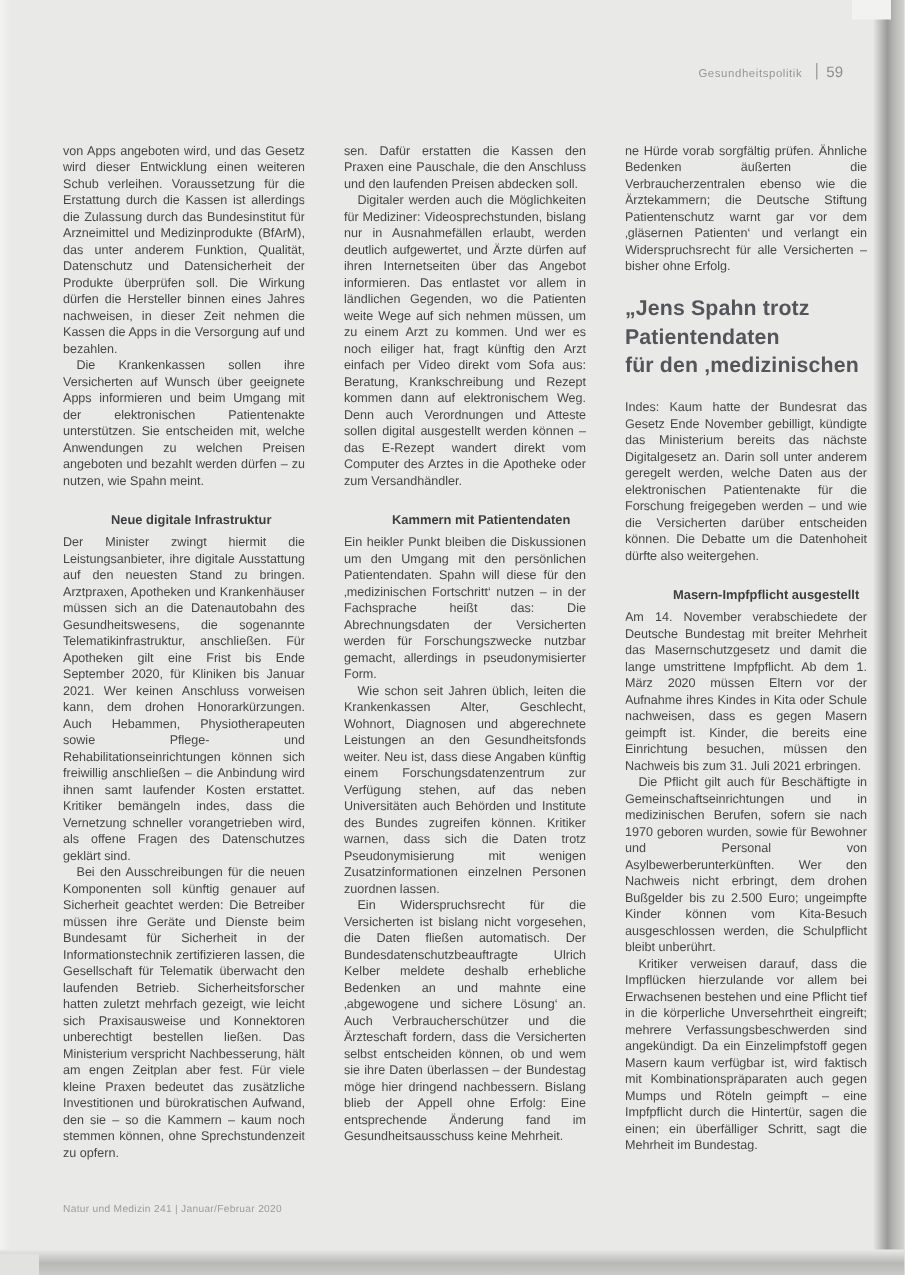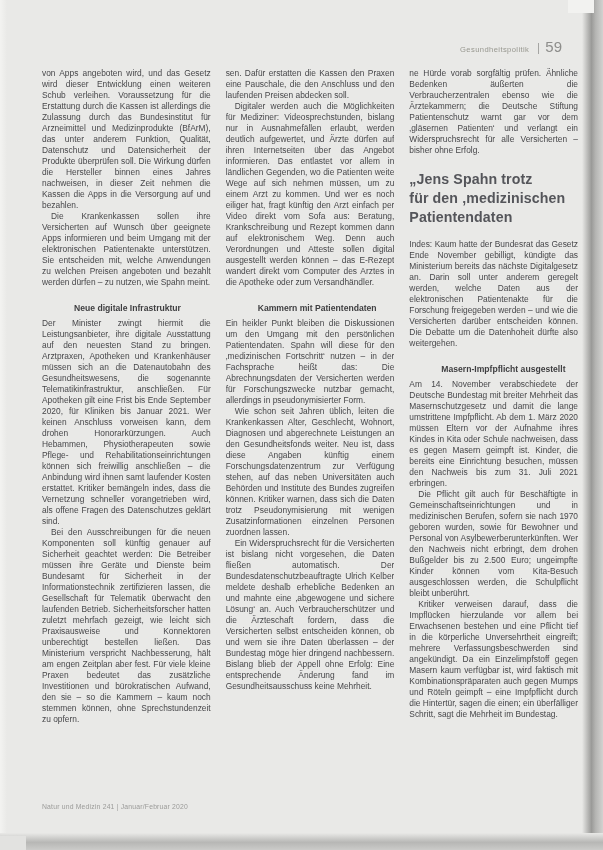--- a/index.html
+++ b/index.html
@@ -18,25 +18,25 @@
   .corner-notch{position:absolute;left:568px;top:0;width:26px;height:13px;background:#f2f2f0;}
   .corner-notch-bl{position:absolute;left:0;top:836px;width:26px;height:14px;background:#e2e2e0;}
 
   .content{position:absolute;left:0;top:0;width:592px;height:838px;filter:blur(0.38px);}
 
   
   .runhead{position:absolute;left:0;top:38px;width:562px;text-align:right;white-space:nowrap;}
   .runhead .section{font-size:7.6px;letter-spacing:.4px;color:#97978f;text-align:center;}
   .runhead .bar{display:inline-block;width:1px;height:11px;background:#a5a5a3;
     margin:0 0 -2px 9px;vertical-align:baseline;}
-  .runhead .pno{font-size:15px;color:#8d8d8b;margin-left:6px;}
+  .runhead .pno{font-size:10px;color:#8d8d8b;margin-left:6px;}
 
   
-  .article{position:absolute;left:42px;top:68px;width:536px;height:720px;
-    display:flex;gap:15px;overflow:hidden;}
+  .article{position:absolute;left:42px;top:95px;width:536px;height:720px;
+    display:flex;gap:26px;overflow:hidden;}
   .col{flex:1;overflow:hidden;}
   .p{margin:0;text-align:justify;font-size:8.4px;line-height:11px;color:#47474a;
     -webkit-hyphens:auto;hyphens:auto;}
   .p.ind{text-indent:9px;}
   h3{margin:15px 0 4px 0;font-size:8.6px;line-height:11px;font-weight:bold;color:#3e3e40;padding-left:32px;}
   .quote{margin:14px 0 13px 0;font-size:14.2px;line-height:18.8px;font-weight:bold;
     color:#54555a;letter-spacing:.1px;text-align:left;}
 
   .footer{position:absolute;left:42px;top:803px;font-size:6.8px;color:#9b9b99;letter-spacing:.2px;}
 </style>
@@ -62,22 +62,22 @@
         <p class="p ind">Digitaler werden auch die Möglichkeiten für Mediziner: Videosprechstunden, bislang nur in Ausnahmefällen erlaubt, werden deutlich aufgewertet, und Ärzte dürfen auf ihren Internetseiten über das Angebot informieren. Das entlastet vor allem in ländlichen Gegenden, wo die Patienten weite Wege auf sich nehmen müssen, um zu einem Arzt zu kommen. Und wer es noch eiliger hat, fragt künftig den Arzt einfach per Video direkt vom Sofa aus: Beratung, Krankschreibung und Rezept kommen dann auf elektronischem Weg. Denn auch Verordnungen und Atteste sollen digital ausgestellt werden können – das E-Rezept wandert direkt vom Computer des Arztes in die Apotheke oder zum Versandhändler.</p>
         <h3>Kammern mit Patientendaten</h3>
         <p class="p">Ein heikler Punkt bleiben die Diskussionen um den Umgang mit den persönlichen Patientendaten. Spahn will diese für den ‚medizinischen Fortschritt‘ nutzen – in der Fachsprache heißt das: Die Abrechnungsdaten der Versicherten werden für Forschungszwecke nutzbar gemacht, allerdings in pseudonymisierter Form.</p>
         <p class="p ind">Wie schon seit Jahren üblich, leiten die Krankenkassen Alter, Geschlecht, Wohnort, Diagnosen und abgerechnete Leistungen an den Gesundheitsfonds weiter. Neu ist, dass diese Angaben künftig einem Forschungsdatenzentrum zur Verfügung stehen, auf das neben Universitäten auch Behörden und Institute des Bundes zugreifen können. Kritiker warnen, dass sich die Daten trotz Pseudonymisierung mit wenigen Zusatzinformationen einzelnen Personen zuordnen lassen.</p>
         <p class="p ind">Ein Widerspruchsrecht für die Versicherten ist bislang nicht vorgesehen, die Daten fließen automatisch. Der Bundesdatenschutzbeauftragte Ulrich Kelber meldete deshalb erhebliche Bedenken an und mahnte eine ‚abgewogene und sichere Lösung‘ an. Auch Verbraucherschützer und die Ärzteschaft fordern, dass die Versicherten selbst entscheiden können, ob und wem sie ihre Daten überlassen – der Bundestag möge hier dringend nachbessern. Bislang blieb der Appell ohne Erfolg: Eine entsprechende Änderung fand im Gesundheitsausschuss keine Mehrheit.</p>
       </div>
       <div class="col">
         <p class="p">ne Hürde vorab sorgfältig prüfen. Ähnliche Bedenken äußerten die Verbraucherzentralen ebenso wie die Ärztekammern; die Deutsche Stiftung Patientenschutz warnt gar vor dem ‚gläsernen Patienten‘ und verlangt ein Widerspruchsrecht für alle Versicherten – bisher ohne Erfolg.</p>
         <div class="quote">
           <div>„Jens Spahn trotz</div>
+          <div>Patientendaten</div>
           <div>für den ‚medizinischen</div>
-          <div>Patientendaten</div>
         </div>
         <p class="p">Indes: Kaum hatte der Bundesrat das Gesetz Ende November gebilligt, kündigte das Ministerium bereits das nächste Digitalgesetz an. Darin soll unter anderem geregelt werden, welche Daten aus der elektronischen Patientenakte für die Forschung freigegeben werden – und wie die Versicherten darüber entscheiden können. Die Debatte um die Datenhoheit dürfte also weitergehen.</p>
         <h3>Masern-Impfpflicht ausgestellt</h3>
         <p class="p">Am 14. November verabschiedete der Deutsche Bundestag mit breiter Mehrheit das Masernschutzgesetz und damit die lange umstrittene Impfpflicht. Ab dem 1. März 2020 müssen Eltern vor der Aufnahme ihres Kindes in Kita oder Schule nachweisen, dass es gegen Masern geimpft ist. Kinder, die bereits eine Einrichtung besuchen, müssen den Nachweis bis zum 31. Juli 2021 erbringen.</p>
         <p class="p ind">Die Pflicht gilt auch für Beschäftigte in Gemeinschaftseinrichtungen und in medizinischen Berufen, sofern sie nach 1970 geboren wurden, sowie für Bewohner und Personal von Asylbewerberunterkünften. Wer den Nachweis nicht erbringt, dem drohen Bußgelder bis zu 2.500 Euro; ungeimpfte Kinder können vom Kita-Besuch ausgeschlossen werden, die Schulpflicht bleibt unberührt.</p>
         <p class="p ind">Kritiker verweisen darauf, dass die Impflücken hierzulande vor allem bei Erwachsenen bestehen und eine Pflicht tief in die körperliche Unversehrtheit eingreift; mehrere Verfassungsbeschwerden sind angekündigt. Da ein Einzelimpfstoff gegen Masern kaum verfügbar ist, wird faktisch mit Kombinationspräparaten auch gegen Mumps und Röteln geimpft – eine Impfpflicht durch die Hintertür, sagen die einen; ein überfälliger Schritt, sagt die Mehrheit im Bundestag.</p>
       </div>
     </div>
 
   <div class="footer">Natur und Medizin 241 | Januar/Februar 2020</div>

